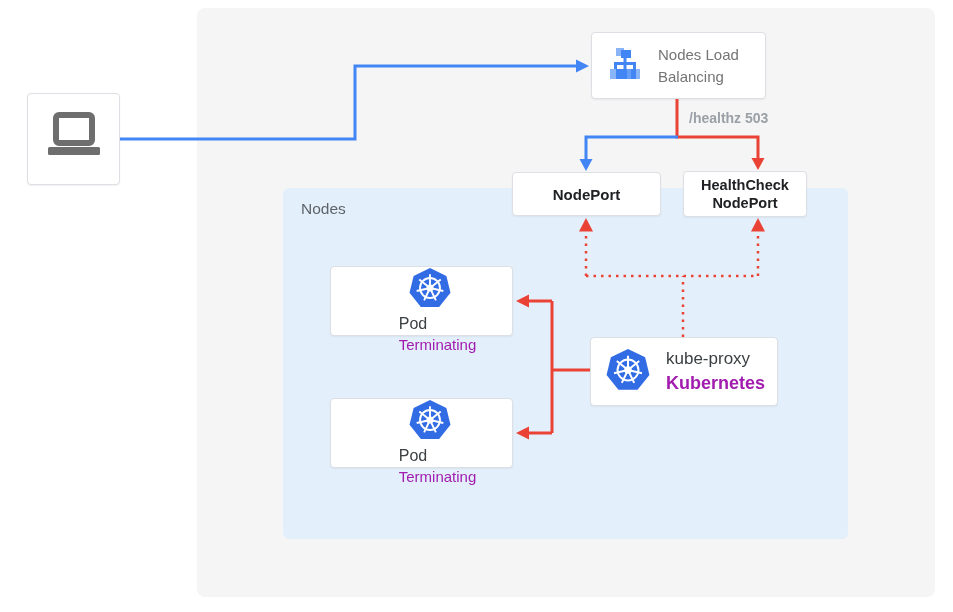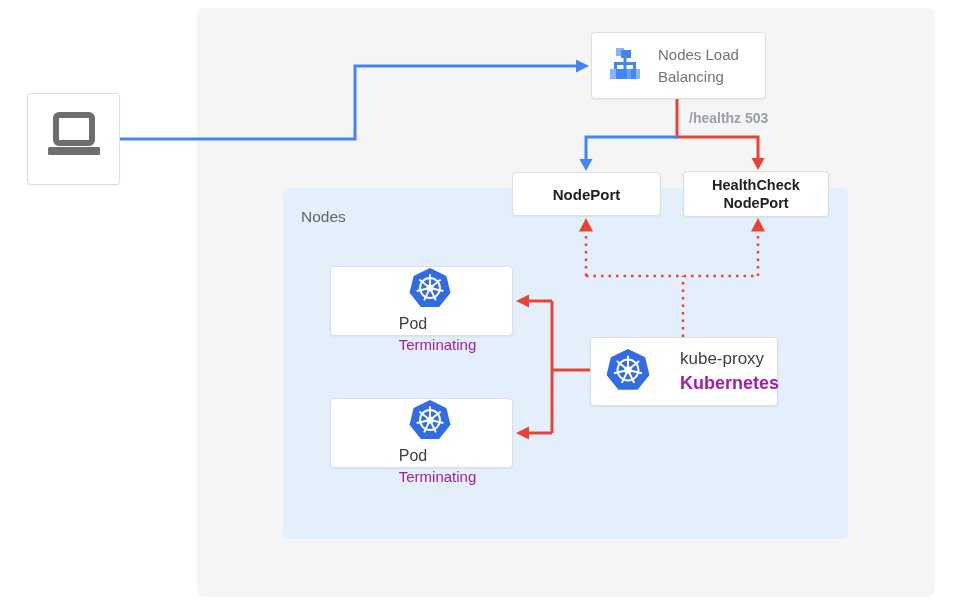--- a/index.html
+++ b/index.html
@@ -24,21 +24,21 @@
 
   .nodes-panel {
     position: absolute;
     left: 283px; top: 188px;
     width: 565px; height: 351px;
     background: #e3f0fc;
     border-radius: 6px;
   }
   .nodes-label {
     position: absolute;
-    left: 18px; top: 20px;
+    left: 18px; top: 12px;
     font-size: 15.5px;
     color: #5f6368;
   }
 
   .white-box {
     position: absolute;
     background: #ffffff;
     border: 1px solid #dcdfe3;
     border-radius: 4px;
     box-shadow: 0 1px 2px rgba(0,0,0,0.06);
@@ -67,42 +67,41 @@
 
   
   .nodeport-box {
     left: 512px; top: 172px;
     width: 149px; height: 44px;
     display: flex; align-items: center; justify-content: center;
     font-size: 15px; font-weight: bold; color: #202124;
   }
   .hcnp-box {
     left: 683px; top: 171px;
-    width: 146px; height: 46px;
+    width: 124px; height: 46px;
     display: flex; flex-direction: column; align-items: center; justify-content: center;
     font-size: 14.5px; font-weight: bold; color: #202124;
     line-height: 1.25;
     text-align: center;
   }
 
   
   .pod-box {
     width: 183px; height: 70px;
     display: flex; align-items: center;
     padding-left: 16px;
     flex-direction: column;
   }
   .pod-box-1 { left: 330px; top: 266px; }
   .pod-box-2 { left: 330px; top: 398px; }
   .kproxy-box {
     left: 590px; top: 337px;
     width: 188px; height: 69px;
     display: flex; align-items: center;
     padding-left: 15px;
-    gap: 14px;
   }
   .entity-text { margin-left: 16px; }
   .entity-title { font-size: 16px; color: #3c4043; line-height: 1.35; }
   .entity-sub   { font-size: 15px; color: #a21caf; line-height: 1.35; }
   .kproxy-box .entity-title { font-size: 17px; }
   .kproxy-box .entity-sub   { font-size: 18px; font-weight: bold; }
 
   .healthz-label {
     position: absolute;
     left: 689px; top: 110px;

